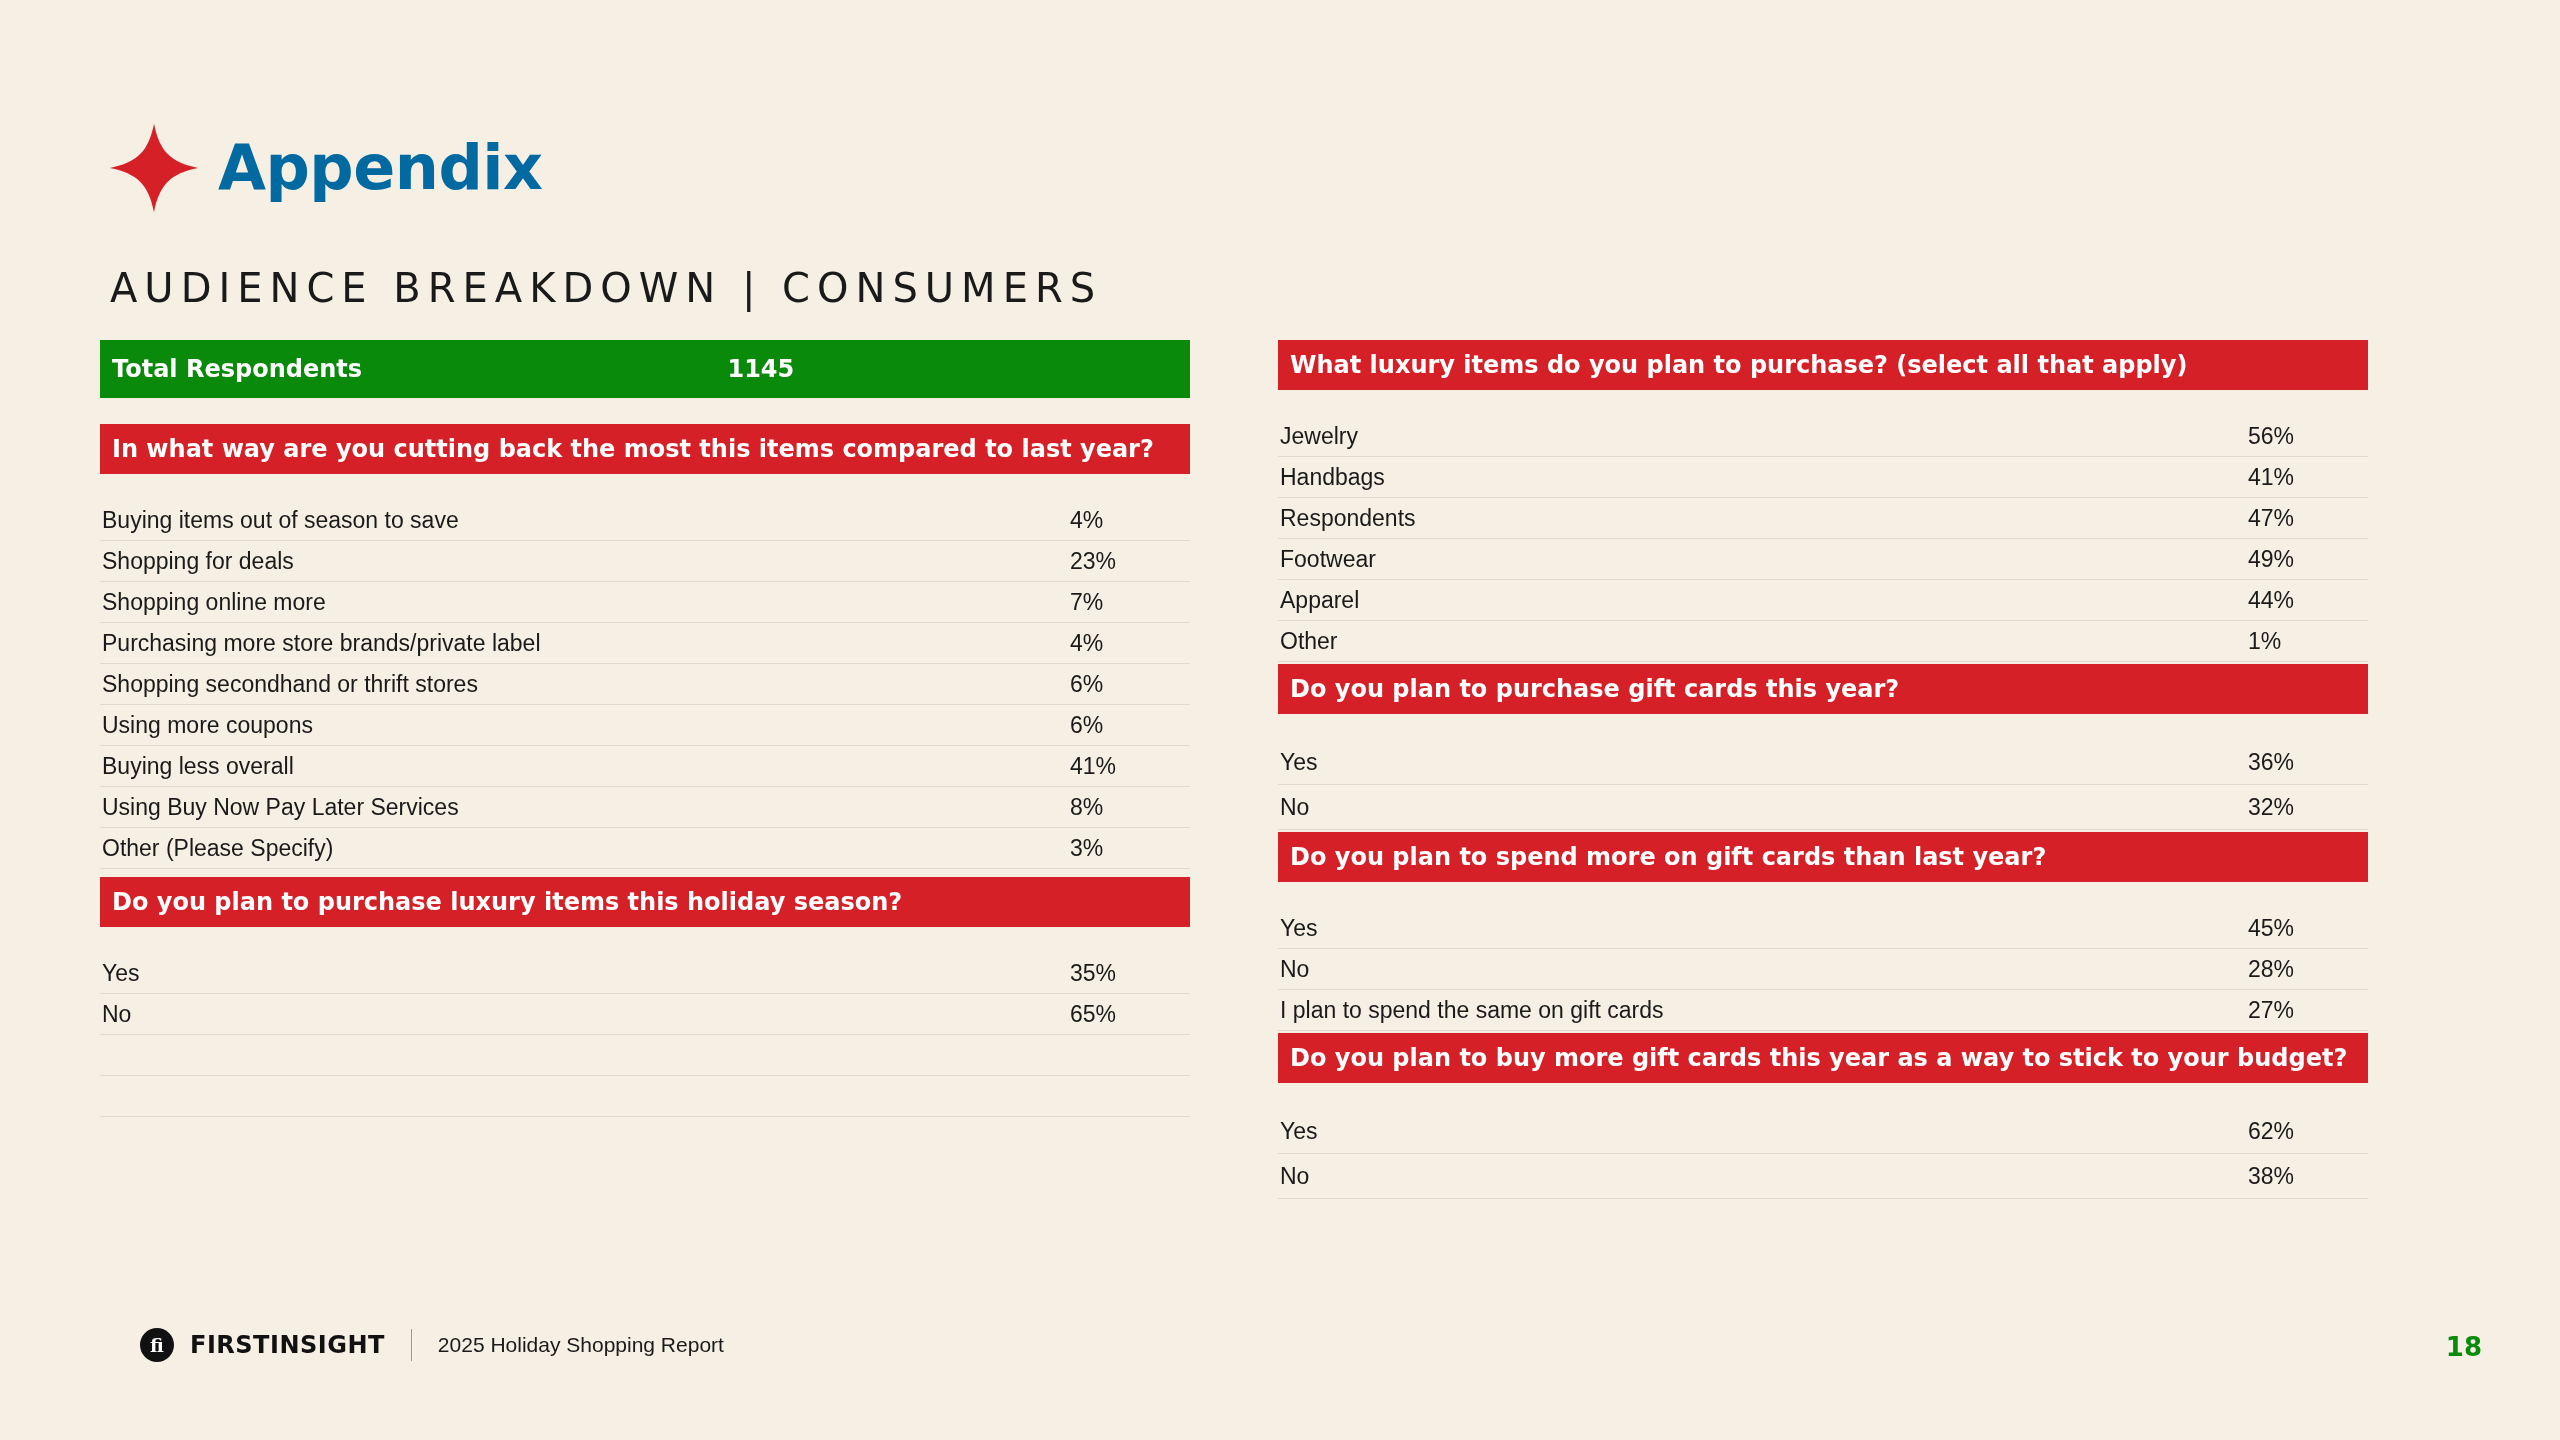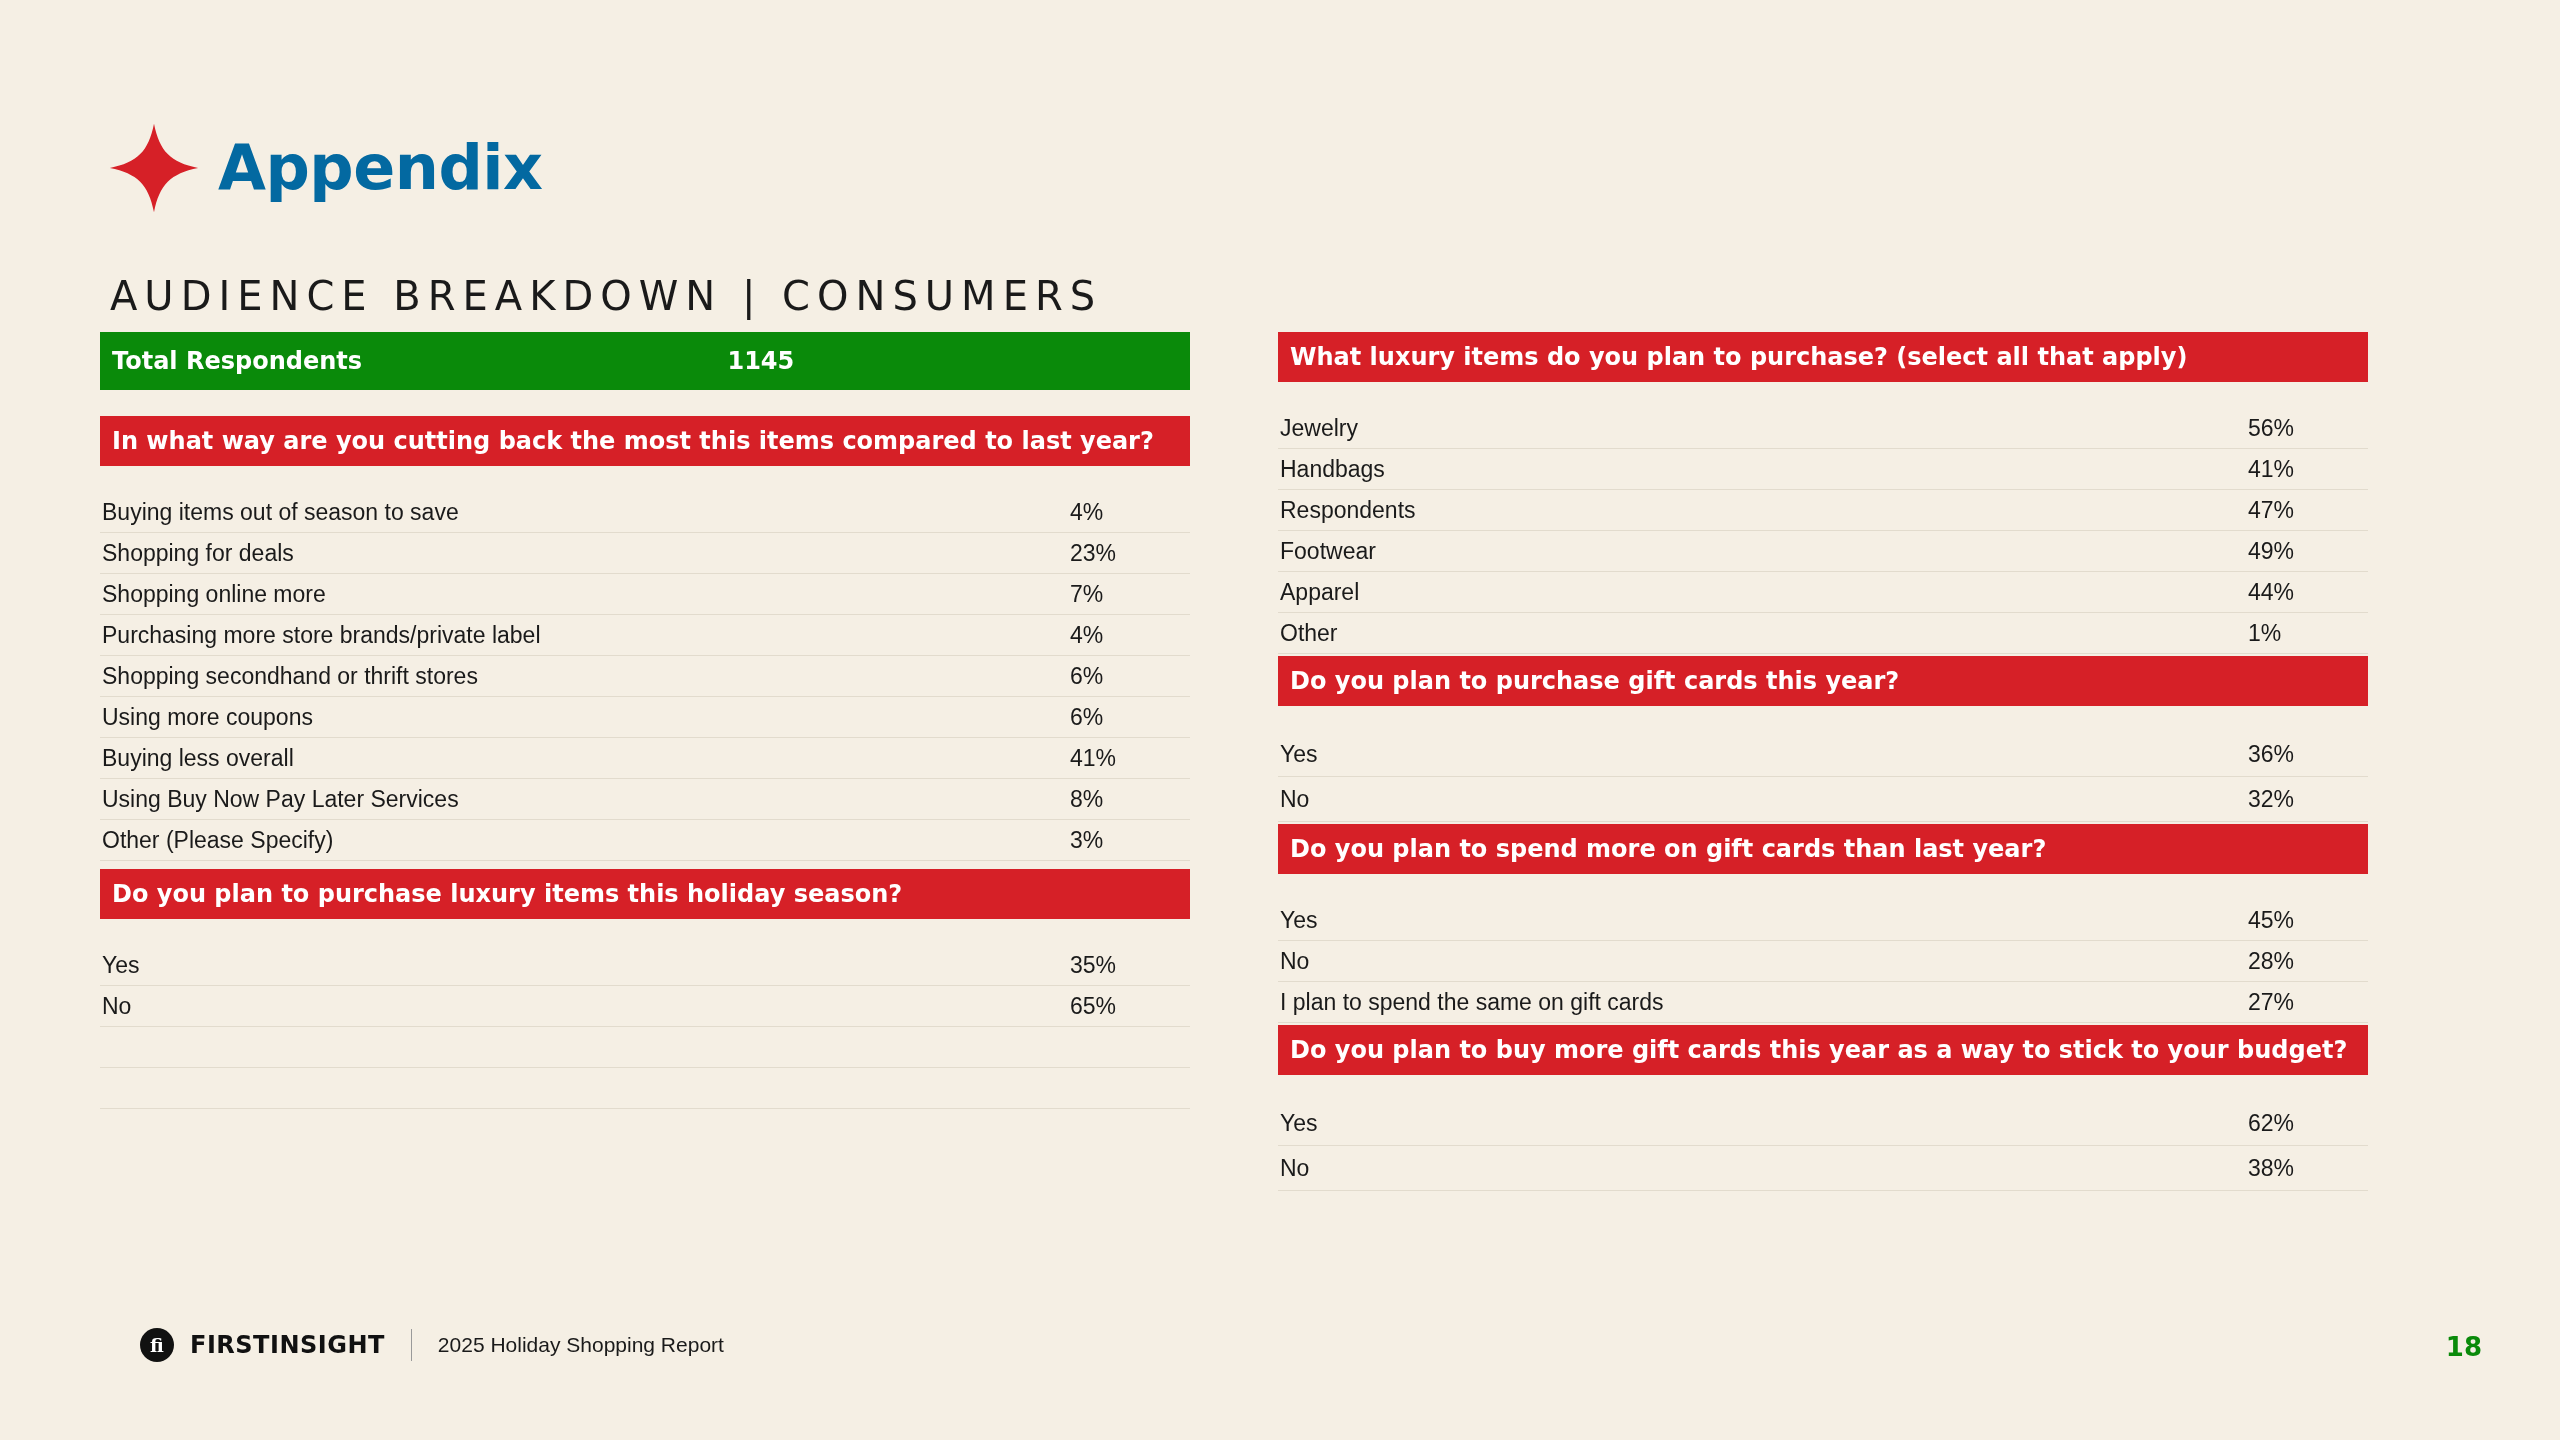--- a/index.html
+++ b/index.html
@@ -41,32 +41,32 @@
     font-size: 62px;
     font-weight: bold;
     color: #0369a1;
     letter-spacing: -0.5px;
     line-height: 1;
   }
 
   .section-title {
     position: absolute;
     left: 110px;
-    top: 273px;
+    top: 265px;
     font-family: "DejaVu Sans", sans-serif;
     font-size: 40px;
     font-weight: 500;
     letter-spacing: 7px;
     color: #1a1a1a;
   }
 
   
   .col {
     position: absolute;
-    top: 332px;
+    top: 340px;
     width: 1090px;
   }
   .col-left { left: 100px; }
   .col-right { left: 1278px; }
 
   
   .bar {
     display: flex;
     align-items: center;
     justify-content: space-between;

